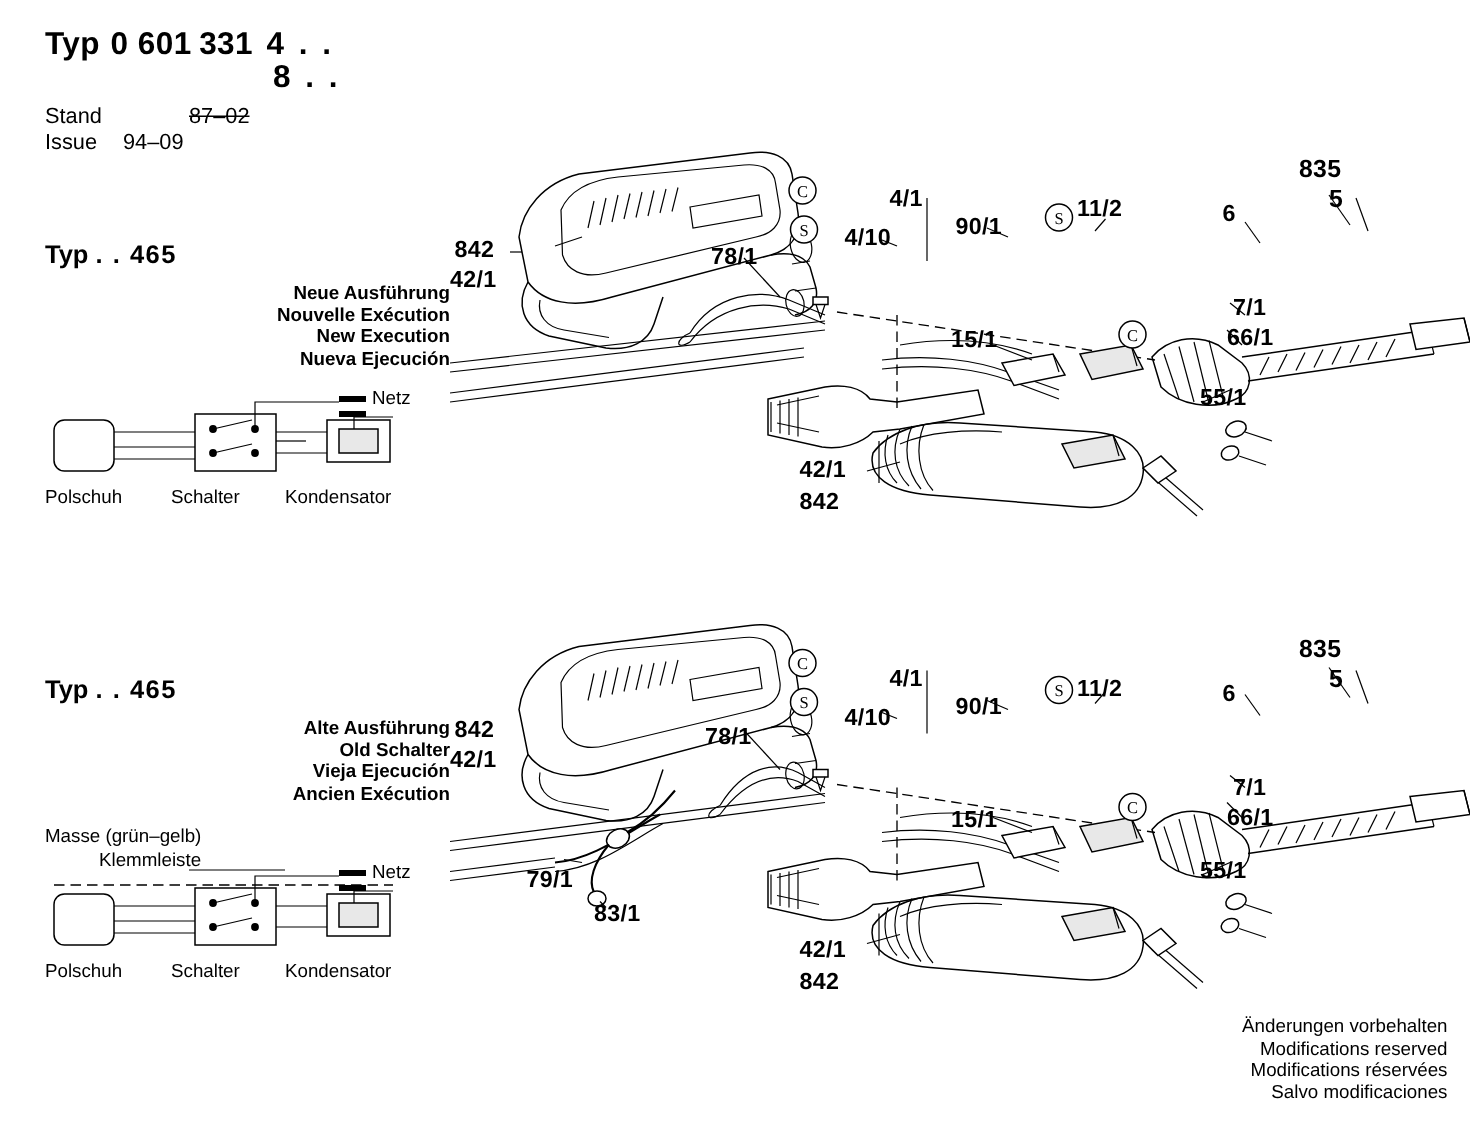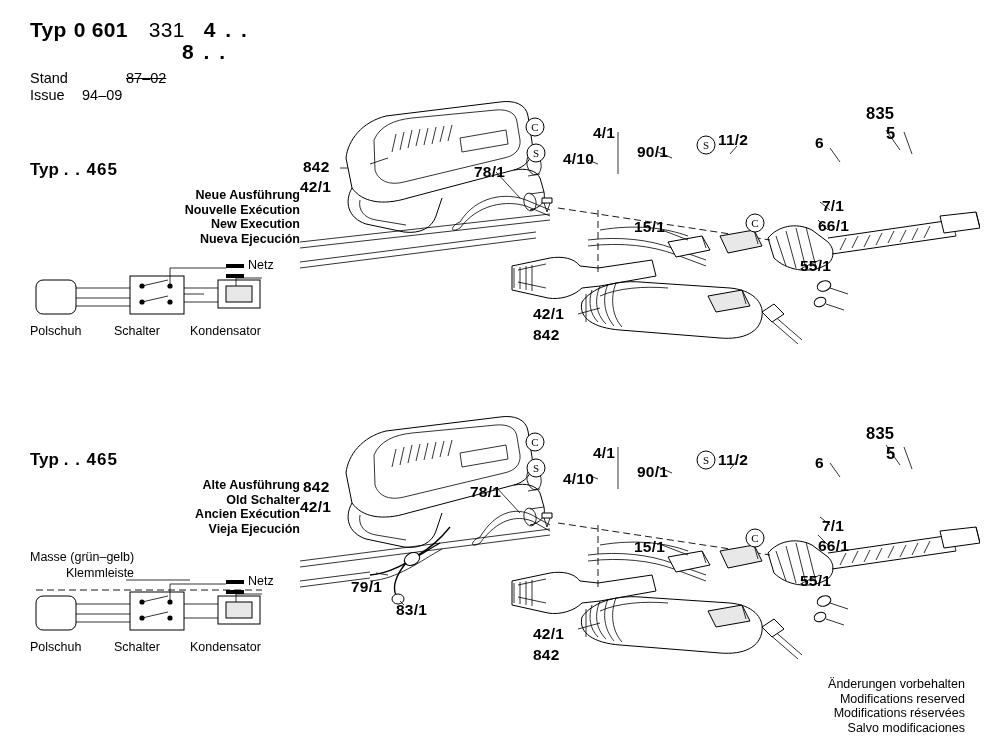--- a/index.html
+++ b/index.html
@@ -29,22 +29,22 @@
     top: 18px;
     width: 330px;
   }
   .typ-line {
     font-size: 21px;
     font-weight: bold;
     letter-spacing: 0.3px;
     white-space: nowrap;
   }
   .typ-line .typ-word { margin-right: 7px; }
-  .typ-line .num-a { font-weight: bold; margin-right: 21px; }
-  .typ-line .num-b { font-weight: normal; margin-right: 19px; }
+  .typ-line .num-a { font-weight: bold; margin-right: 5px; }
+  .typ-line .num-b { font-weight: bold; margin-right: 9px; }
   .typ-suffix { font-weight: bold; letter-spacing: 2px; }
   .typ-suffix2 {
     font-size: 21px;
     font-weight: bold;
     letter-spacing: 2px;
     margin-left: 152px;
     display: block;
     margin-top: -2px;
   }
   .stand-block {
@@ -189,22 +189,22 @@
   </div>
 
   <div class="legend" style="left:30px; top:450px;">
     <div class="legend-typ">
       <span>Typ</span>
       <span class="dots">. . 465</span>
     </div>
     <div class="legend-exec">
       <div>Alte Ausführung</div>
       <div>Old Schalter</div>
+      <div>Vieja Ejecución</div>
       <div>Ancien Exécution</div>
-      <div>Vieja Ejecución</div>
     </div>
 
     <div class="legend-diagram" style="height:118px; margin-top:14px;">
       <span class="lbl-small" style="left:0px; top:0px;">Masse (grün–gelb)</span>
       <span class="lbl-small" style="left:36px; top:16px;text-align:right;">Klemmleiste</span>
       <svg width="268" height="118" viewBox="0 0 268 118" style="position:absolute; left:0; top:0;">
 
         <path class="dash" d="M6 40 H232"></path>
 
         <path class="thin" d="M96 30 H160"></path>

